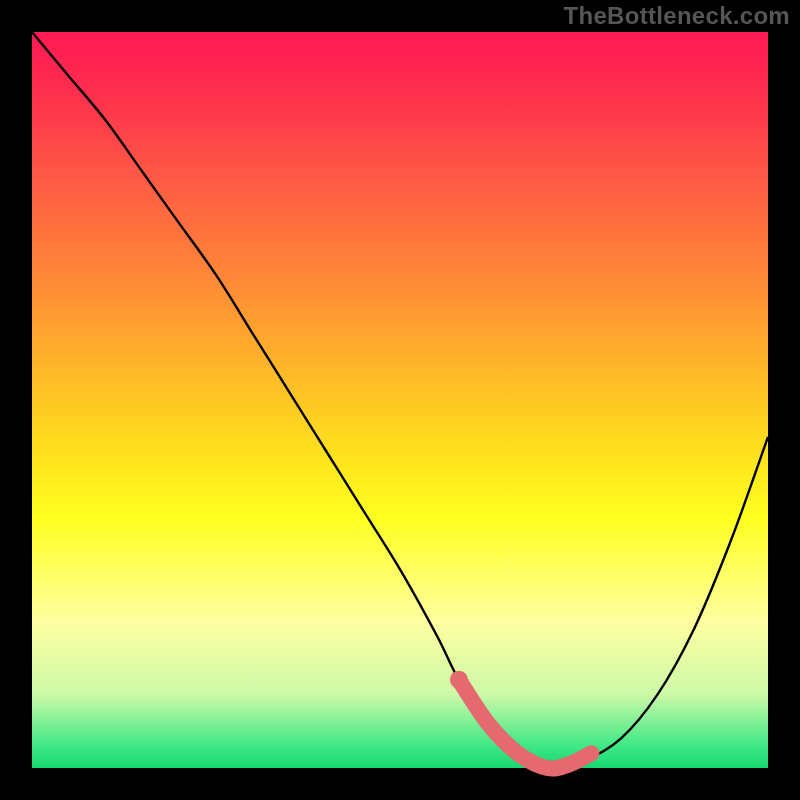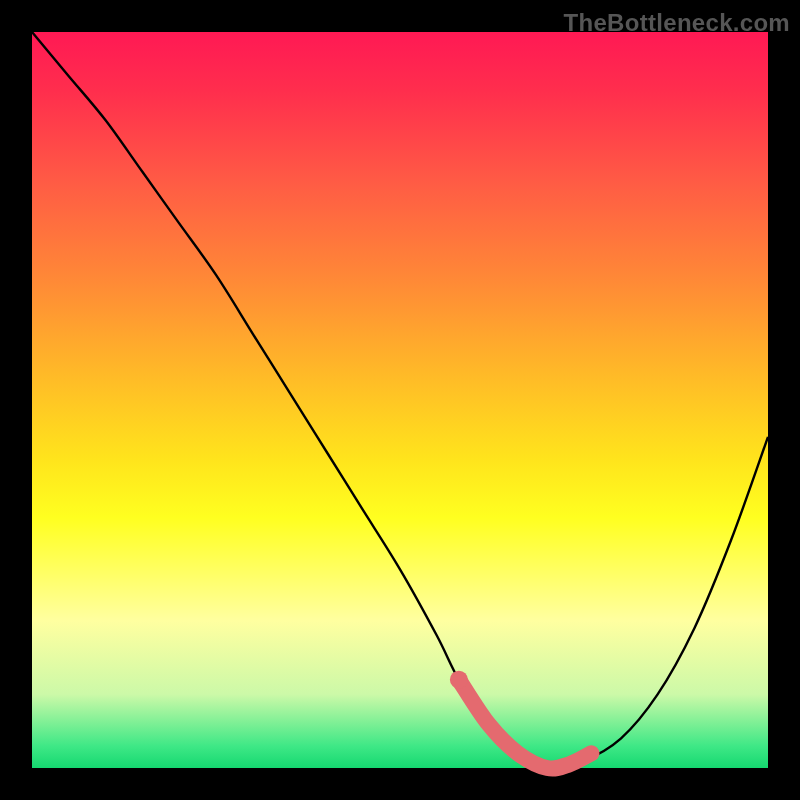--- a/index.html
+++ b/index.html
@@ -12,21 +12,20 @@
   }
   .watermark {
     position: absolute;
     top: 2px;
     right: 10px;
     font-family: Arial, sans-serif;
     font-size: 24px;
     font-weight: 700;
     color: #565656;
     letter-spacing: 0.3px;
-    margin-top: 7px;
   }
   .plot {
     position: absolute;
     left: 32px;
     top: 32px;
     width: 736px;
     height: 736px;
     
     background: linear-gradient(to bottom,
       #ff1954 0%,

